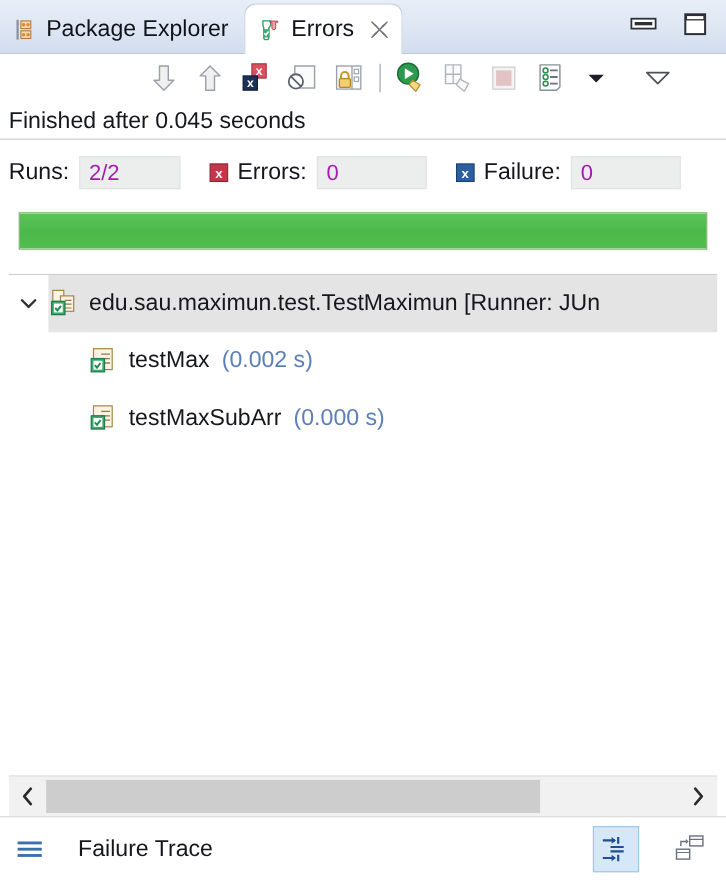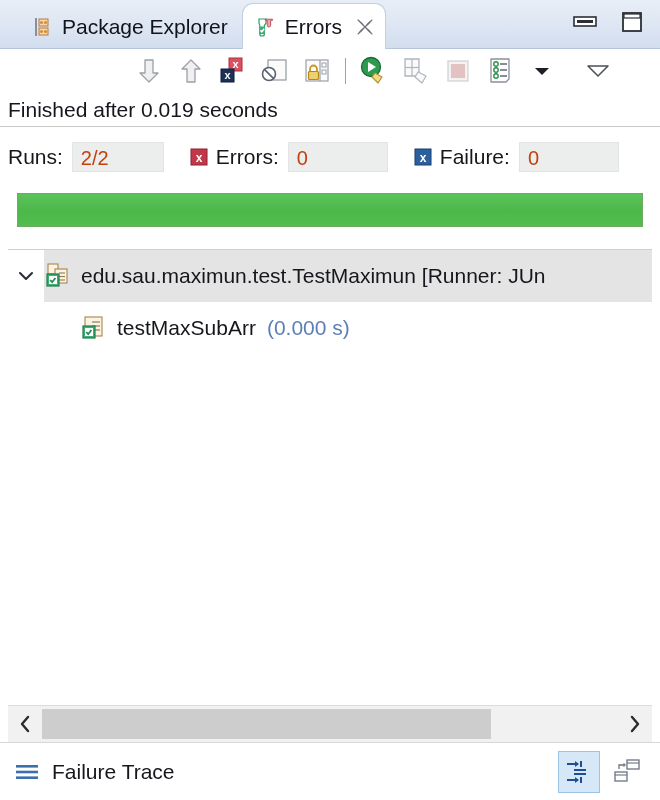--- a/index.html
+++ b/index.html
@@ -36,21 +36,20 @@
     align-items: center;
     height: 42px;
     padding: 0 10px 0 12px;
     box-sizing: border-box;
     font-size: 21px;
     color: #11131a;
     white-space: nowrap;
   }
   .tab-inactive {
     background: transparent;
-    margin-left: 20px;
   }
   .tab-active {
     background: #ffffff;
     border-top-left-radius: 11px;
     border-top-right-radius: 11px;
     border: 1px solid #c2cfe0;
     border-bottom: none;
     height: 46px;
     margin-bottom: -1px;
     box-shadow: 0 -1px 0 #ffffff inset;
@@ -134,21 +133,21 @@
   .cvalue {
     background: #eceded;
     border: 1px solid #e2e3e3;
     height: 30px;
     line-height: 30px;
     padding: 0 8px;
     margin-left: 9px;
     box-sizing: border-box;
     min-width: 92px;
     font-size: 20px;
-    color: #c2410c;
+    color: #a21caf;
   }
   .cvalue.narrow { min-width: 100px; }
   .cicon {
     width: 18px;
     height: 18px;
     margin-right: 8px;
     flex: 0 0 auto;
   }
   .cspacer { width: 26px; }
 
@@ -258,20 +257,21 @@
     left: 0;
     right: 0;
     bottom: 0;
     height: 58px;
     background: #ffffff;
     border-top: 1px solid #d8d8d8;
     display: flex;
     align-items: center;
     padding: 0 12px 0 14px;
     box-sizing: border-box;
+    gap: 19px;
   }
   .ft-icon { width: 26px; height: 26px; margin-right: 12px; flex: 0 0 auto; }
   .ft-label { font-size: 21px; color: #15171c; }
   .ft-spacer { flex: 1 1 auto; }
   .ft-btn {
     width: 42px;
     height: 42px;
     display: flex;
     align-items: center;
     justify-content: center;
@@ -449,21 +449,21 @@
     <div class="tbtn" style="margin-left:14px">
       <span>
         <svg width="26" height="22" viewBox="0 0 26 22">
           <path d="M3 6 l20 0 l-10 10 z" fill="#ffffff" stroke="#4a4f58" stroke-width="1.5" stroke-linejoin="round"></path>
         </svg>
       </span>
     </div>
   </div>
 
   <div class="statusline">
-    <span>Finished after 0.019 seconds</span>
+    <span>Finished after 0.045 seconds</span>
   </div>
 
   <div class="counters">
 
     <div class="cgroup">
       <span class="clabel">Runs:</span>
       <span class="cvalue">2/2</span>
     </div>
 
     <div class="cspacer"></div>
@@ -515,20 +515,36 @@
           <line x1="15" y1="14.5" x2="21" y2="14.5" stroke="#8e7c55" stroke-width="1.1"></line>
           <line x1="15" y1="18" x2="21" y2="18" stroke="#8e7c55" stroke-width="1.1"></line>
           <rect x="3" y="12" width="12" height="12" fill="#3fae72" stroke="#1f7d4c" stroke-width="1.2"></rect>
           <rect x="5" y="14" width="8" height="8" fill="#ffffff"></rect>
           <path d="M6.2 18 l2 2.2 l3.2 -4.2" fill="none" stroke="#1f8a52" stroke-width="1.8"></path>
         </svg>
       </span>
       <span class="tlabel">edu.sau.maximun.test.TestMaximun [Runner: JUn</span>
     </div>
 
+    <div class="trow">
+      <span class="tindent"></span>
+      <span class="ticon">
+        <svg width="28" height="28" viewBox="0 0 28 28">
+          <rect x="5" y="3" width="17" height="19" fill="#fdf3e2" stroke="#a5854e" stroke-width="1.1"></rect>
+          <line x1="12" y1="8" x2="20" y2="8" stroke="#8e7c55" stroke-width="1.2"></line>
+          <line x1="12" y1="12" x2="20" y2="12" stroke="#8e7c55" stroke-width="1.2"></line>
+          <line x1="12" y1="16" x2="20" y2="16" stroke="#8e7c55" stroke-width="1.2"></line>
+          <rect x="3" y="12" width="12" height="12" fill="#3fae72" stroke="#1f7d4c" stroke-width="1.2"></rect>
+          <rect x="5" y="14" width="8" height="8" fill="#ffffff"></rect>
+          <path d="M6.2 18 l2 2.2 l3.2 -4.2" fill="none" stroke="#1f8a52" stroke-width="1.8"></path>
+        </svg>
+      </span>
+      <span class="tlabel">testMax</span>
+      <span class="tduration">(0.002 s)</span>
+    </div>
 
     <div class="trow">
       <span class="tindent"></span>
       <span class="ticon">
         <svg width="28" height="28" viewBox="0 0 28 28">
           <rect x="5" y="3" width="17" height="19" fill="#fdf3e2" stroke="#a5854e" stroke-width="1.1"></rect>
           <line x1="12" y1="8" x2="20" y2="8" stroke="#8e7c55" stroke-width="1.2"></line>
           <line x1="12" y1="12" x2="20" y2="12" stroke="#8e7c55" stroke-width="1.2"></line>
           <line x1="12" y1="16" x2="20" y2="16" stroke="#8e7c55" stroke-width="1.2"></line>
           <rect x="3" y="12" width="12" height="12" fill="#3fae72" stroke="#1f7d4c" stroke-width="1.2"></rect>

